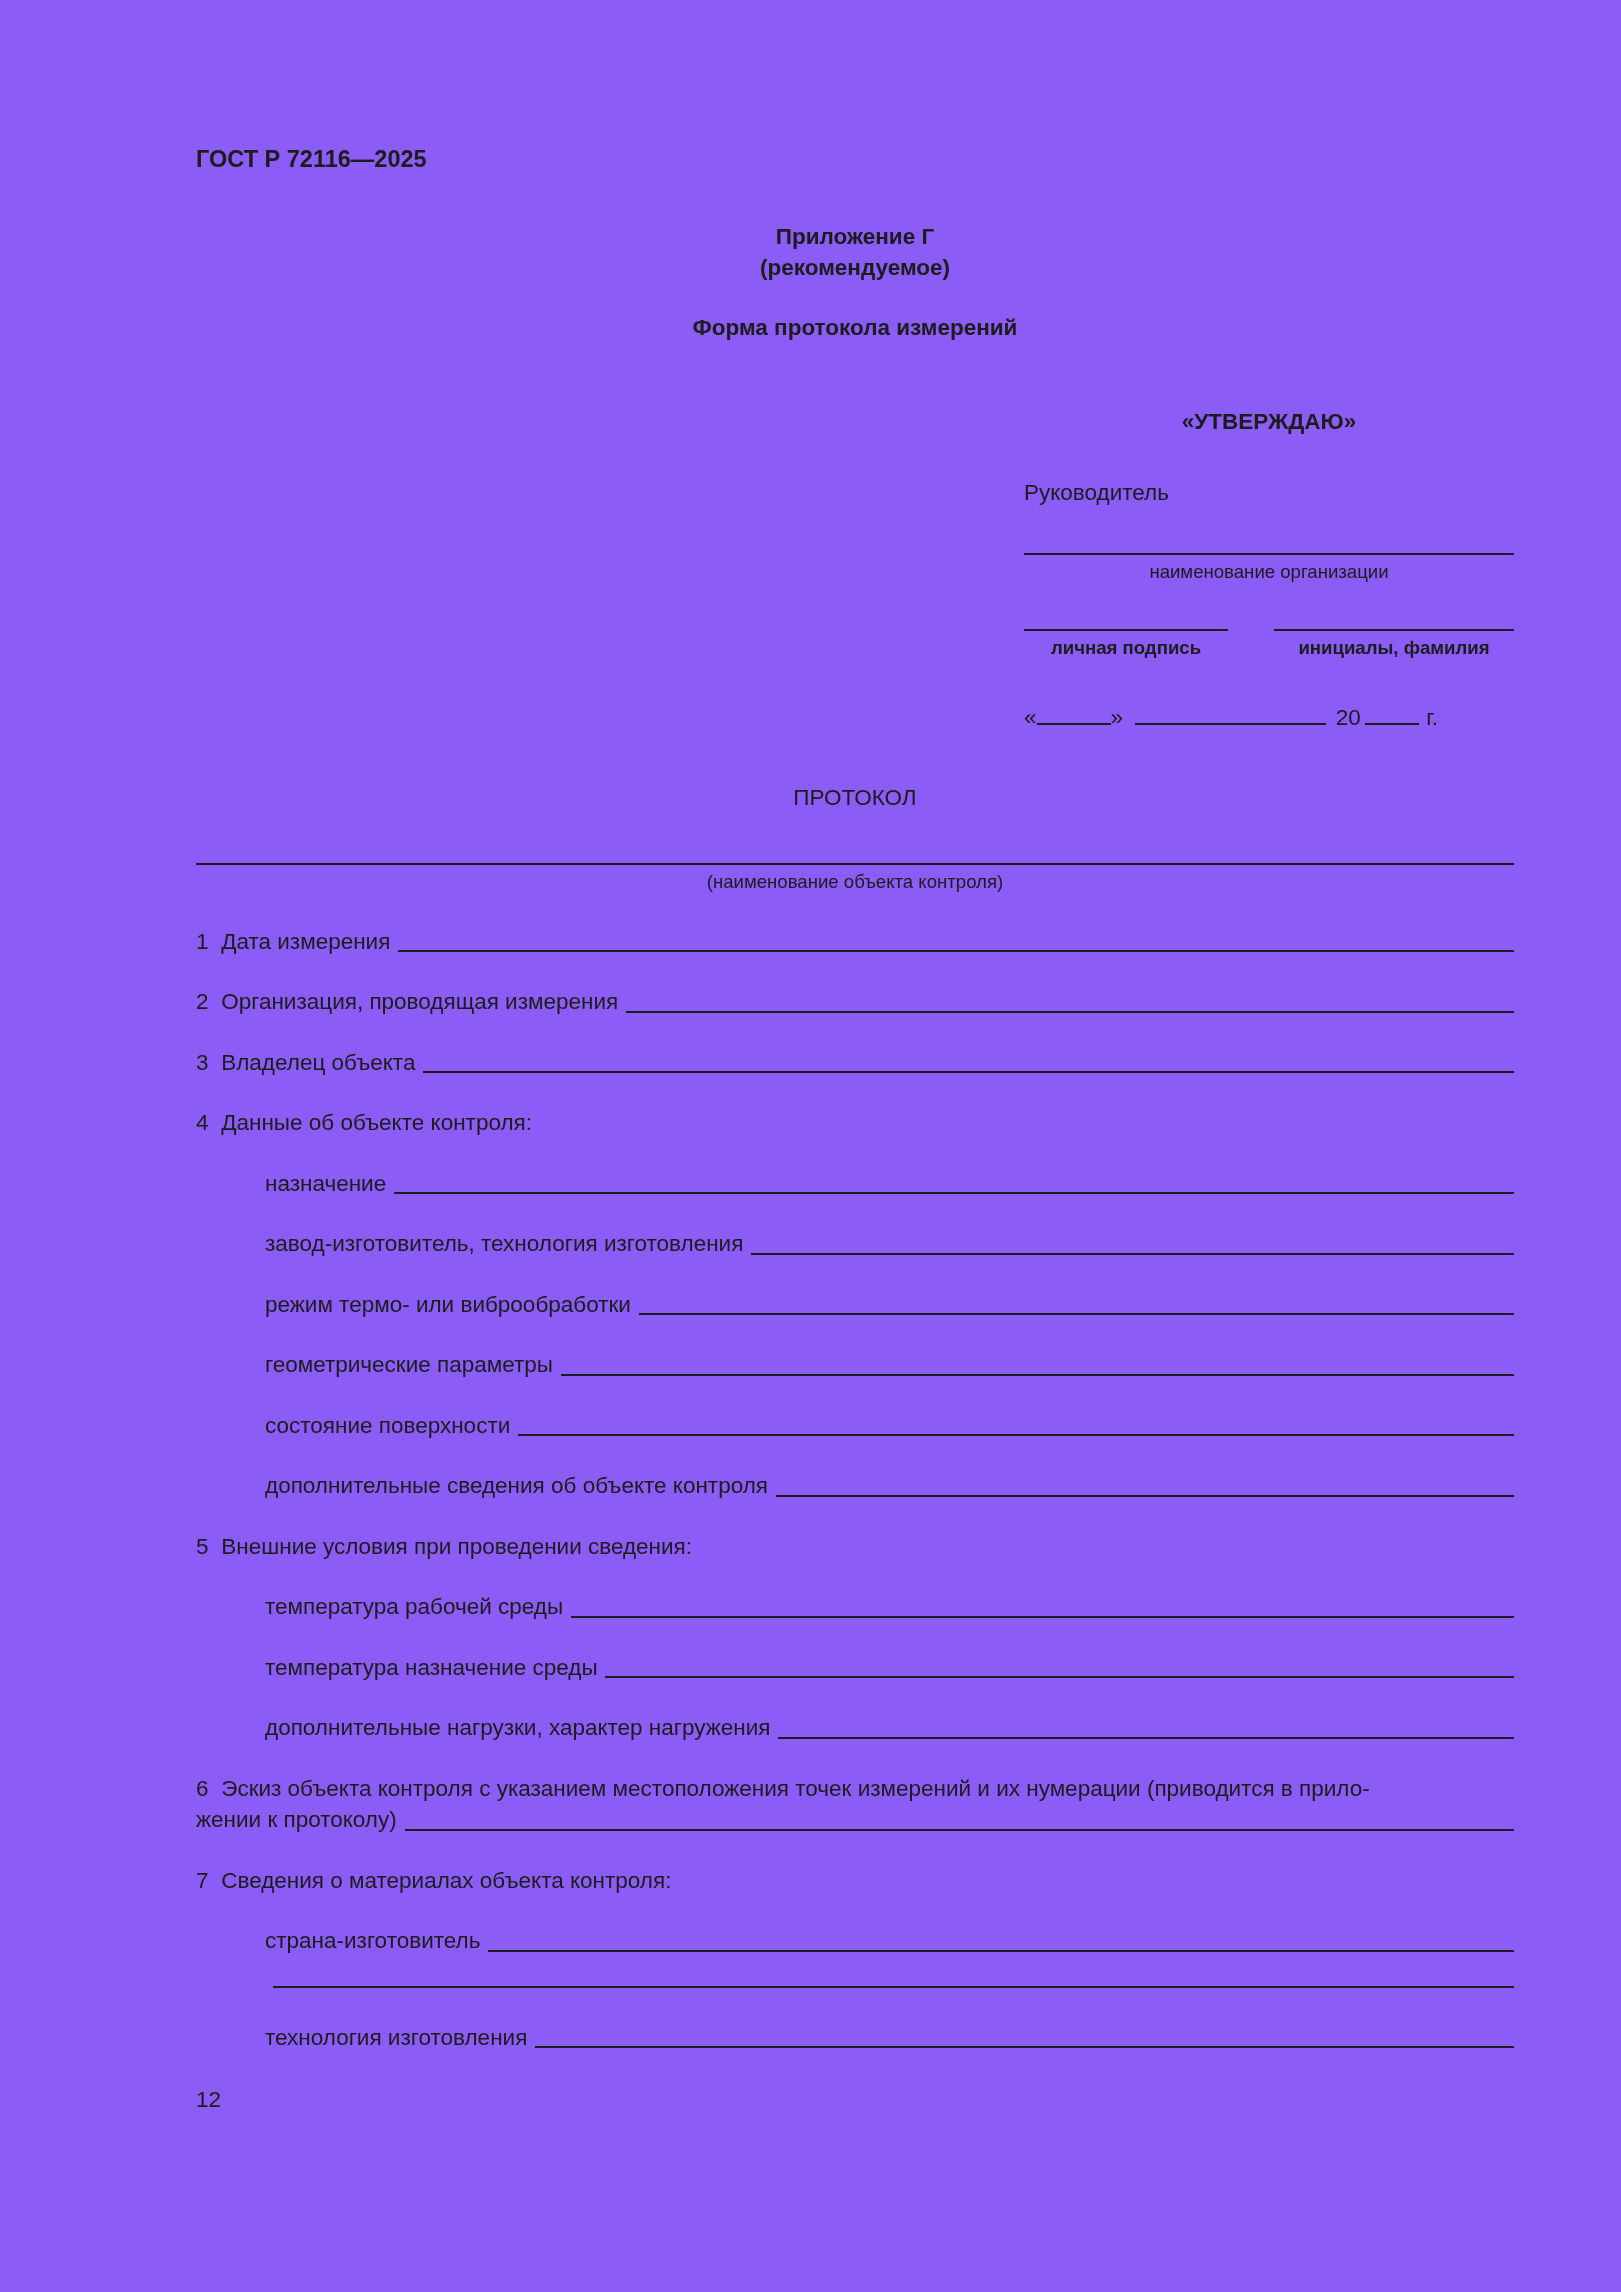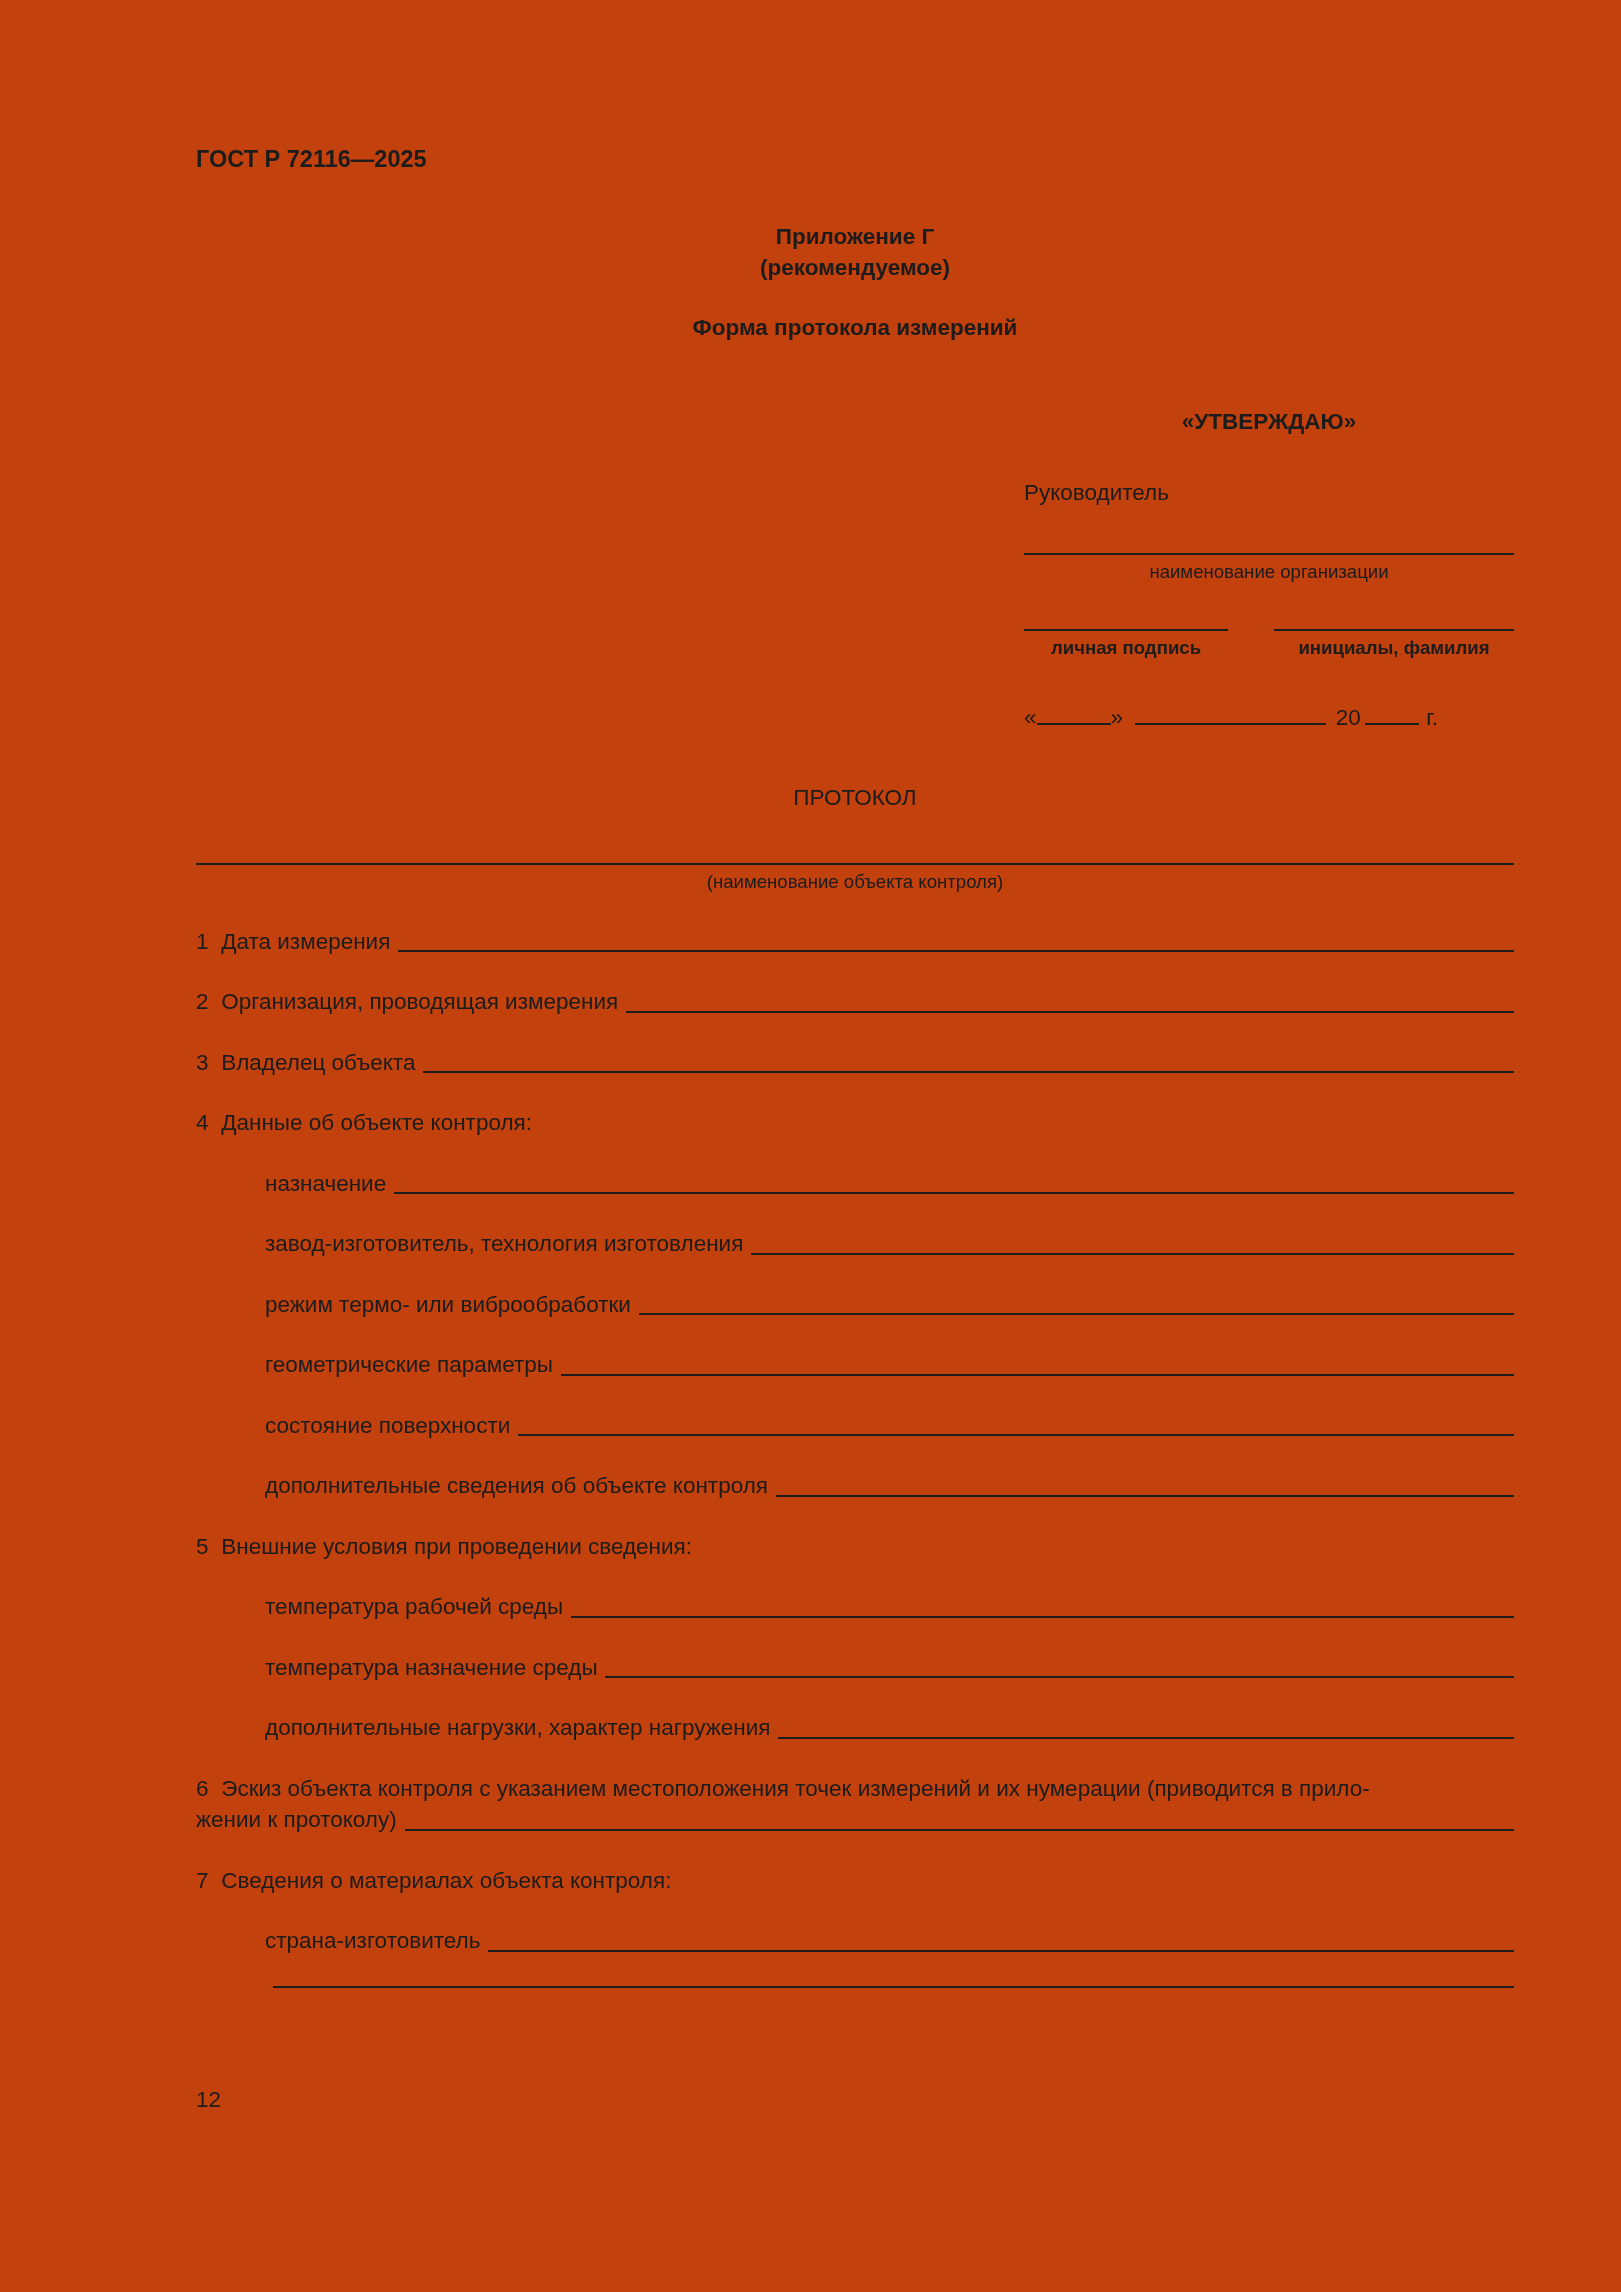--- a/index.html
+++ b/index.html
@@ -1,19 +1,19 @@
 <!DOCTYPE html>
 <html lang="ru"><head>
 <meta charset="utf-8">
 <style>
   html, body { margin:0; padding:0; background:#ffffff; }
   .page {
     position:relative;
     width:1621px; height:2293px;
-    background:#c2410c;
+    background:#8b5cf6;
     color:#1c1c1c;
     font-family:"Liberation Sans","DejaVu Sans",sans-serif;
     font-size:22.5px; line-height:1.4;
     box-sizing:border-box;
     padding:143px 107px 0 196px;
     overflow:hidden;
   }
   .bold   { font-weight:bold; }
   .center { text-align:center; }
   .small  { font-size:18.6px; line-height:1.25; }
@@ -172,17 +172,21 @@
     <span class="num">7</span>
     <span class="lbl">Сведения о материалах объекта контроля:</span>
   </div>
   <div class="item sub row">
     <span class="lbl">страна-изготовитель</span>
     <div class="fill"></div>
   </div>
   <div class="item sub row">
     <div class="fill"></div>
   </div>
+  <div class="item sub row">
+    <span class="lbl">технология изготовления</span>
+    <div class="fill"></div>
+  </div>
 
   <div class="page-num">12</div>
 
 </div>
 
 
 </body></html>

